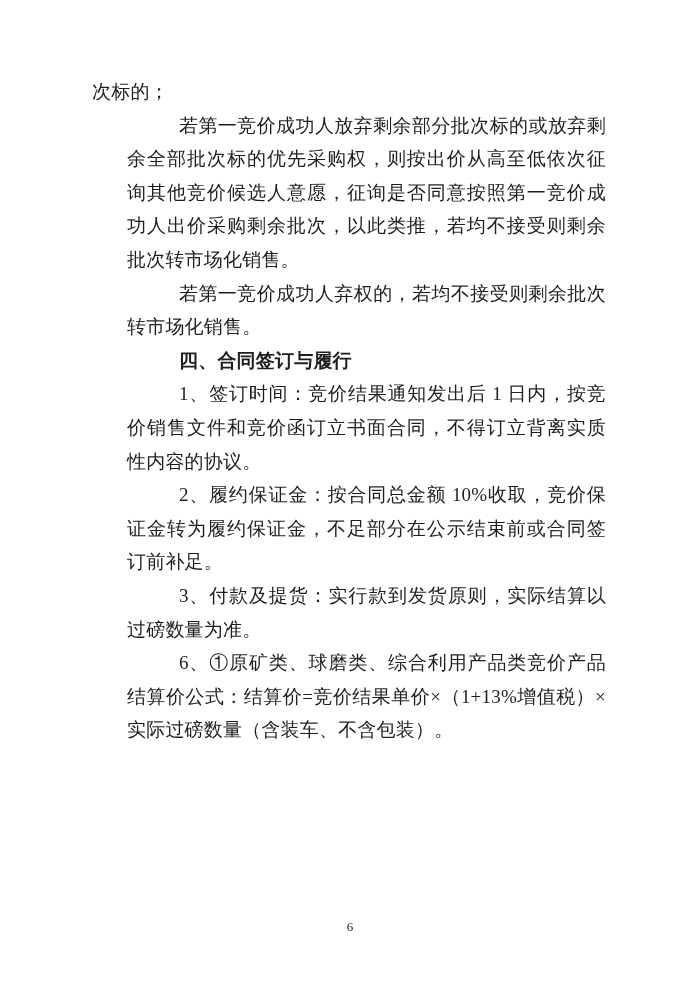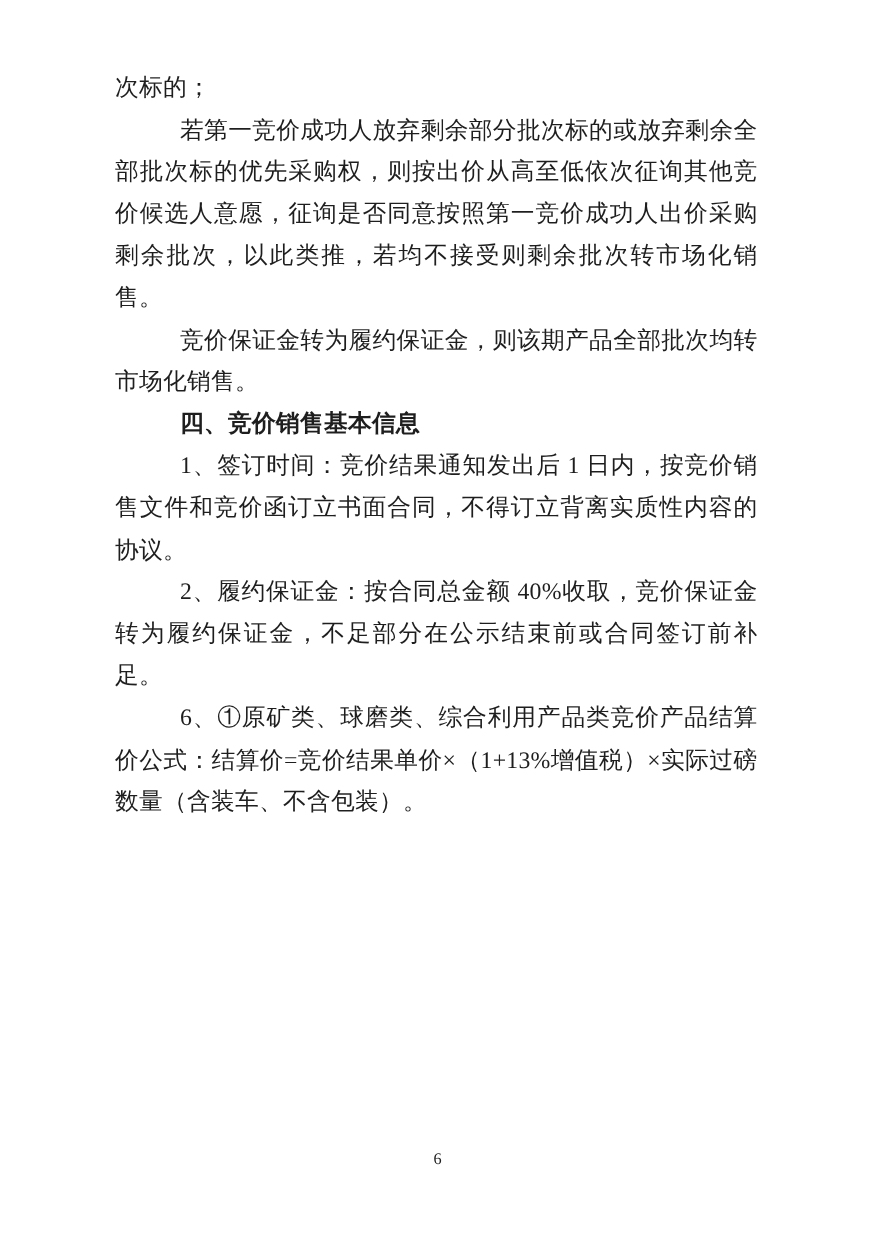--- a/index.html
+++ b/index.html
@@ -6,36 +6,37 @@
     margin: 0;
     padding: 0;
     background: #ffffff;
   }
   .page {
     position: relative;
     width: 700px;
     height: 990px;
     background: #ffffff;
     box-sizing: border-box;
-    padding: 54px 94px 0 92px;
+    padding: 75px 94px 0 92px;
     overflow: hidden;
     font-family: "Liberation Serif", "DejaVu Serif", serif;
     color: #1e1e1e;
   }
   .doc p {
     margin: 0;
     font-size: 19px;
     line-height: 33.6px;
     text-align: justify;
     text-justify: inter-ideograph;
     letter-spacing: 0.2px;
     word-break: break-all;
   }
   p.indent {
     text-indent: 52px;
+    margin-left: 35px;
   }
   p.heading {
     font-weight: bold;
   }
   .page-number {
     position: absolute;
     left: 0;
     right: 0;
     bottom: 55px;
     text-align: center;
@@ -44,20 +45,21 @@
     font-family: "Liberation Serif", "DejaVu Serif", serif;
   }
 </style>
 </head>
 <body>
 
 <div class="page">
   <div class="doc">
     <p>次标的；</p>
     <p class="indent">若第一竞价成功人放弃剩余部分批次标的或放弃剩余全部批次标的优先采购权，则按出价从高至低依次征询其他竞价候选人意愿，征询是否同意按照第一竞价成功人出价采购剩余批次，以此类推，若均不接受则剩余批次转市场化销售。</p>
-    <p class="indent">竞价保证金转为履约保证金，则该期产品全部批次均转市场化销售。</p>
-    <p class="indent heading">四、竞价销售基本信息</p>
+    <p class="indent">若第一竞价成功人弃权的，若均不接受则剩余批次转市场化销售。</p>
+    <p class="indent heading">四、合同签订与履行</p>
     <p class="indent">1、签订时间：竞价结果通知发出后 1 日内，按竞价销售文件和竞价函订立书面合同，不得订立背离实质性内容的协议。</p>
-    <p class="indent">2、履约保证金：按合同总金额 40%收取，竞价保证金转为履约保证金，不足部分在公示结束前或合同签订前补足。</p>
+    <p class="indent">2、履约保证金：按合同总金额 10%收取，竞价保证金转为履约保证金，不足部分在公示结束前或合同签订前补足。</p>
+    <p class="indent">3、付款及提货：实行款到发货原则，实际结算以过磅数量为准。</p>
     <p class="indent">6、①原矿类、球磨类、综合利用产品类竞价产品结算价公式：结算价=竞价结果单价×（1+13%增值税）×实际过磅数量（含装车、不含包装）。</p>
   </div>
   <div class="page-number">6</div>
 </div>
 
 </body></html>

